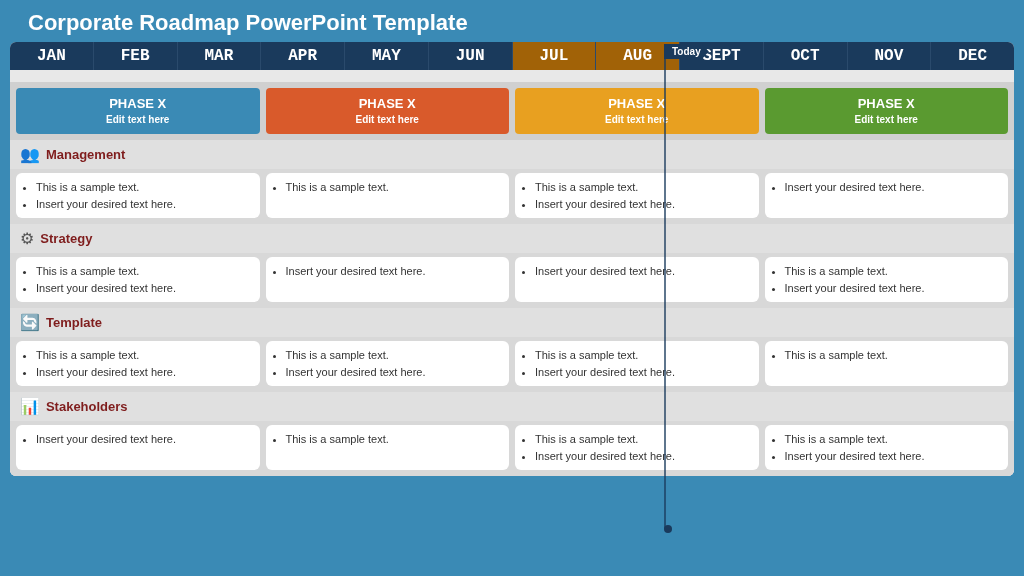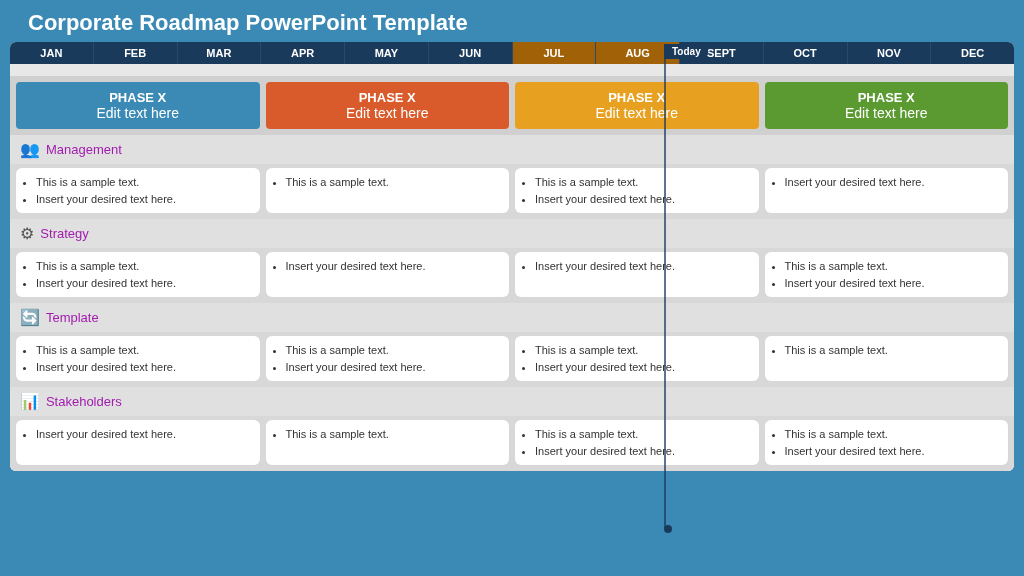--- a/index.html
+++ b/index.html
@@ -59,24 +59,25 @@
 
     
     .month-header {
       display: flex;
       background: #1a3a5c;
     }
     .month-cell {
       flex: 1;
       text-align: center;
       color: white;
-      font-size: 11px;
+      font-size: 16px;
       font-weight: bold;
       padding: 5px 0;
       border-right: 1px solid #2a4a6c;
+      font-family: Liberation Mono, monospace;
     }
     .month-cell:last-child { border-right: none; }
     .month-cell.highlight { background: #a16207; }
 
     
     .phase-row {
       display: flex;
       padding: 6px 6px;
       gap: 6px;
       background: #d0d0d0;
@@ -85,22 +86,22 @@
     .phase-block {
       flex: 1;
       border-radius: 4px;
       text-align: center;
       padding: 8px 4px;
       color: white;
       font-size: 13px;
       font-weight: bold;
     }
     .phase-block .sub {
-      font-size: 14px;
-      font-weight: normal;
+      font-size: 10px;
+      font-weight: bold;
     }
     .phase-blue { background: #3a8ab5; }
     .phase-orange { background: #d95a2b; }
     .phase-yellow { background: #e8a020; }
     .phase-green { background: #5a9a30; }
 
     
     .category-section {
       background: #e8e8e8;
       padding: 0;
@@ -111,22 +112,22 @@
       padding: 5px 10px;
       gap: 6px;
       background: #e0e0e0;
     }
     .category-icon {
       font-size: 16px;
       color: #555;
     }
     .category-title {
       font-size: 13px;
-      font-weight: normal;
-      color: #a21caf;
+      font-weight: bold;
+      color: #7f1d1d;
       text-align: right;
     }
     .category-content {
       display: flex;
       gap: 6px;
       padding: 4px 6px 6px;
       background: #d8d8d8;
     }
     .content-cell {
       flex: 1;

